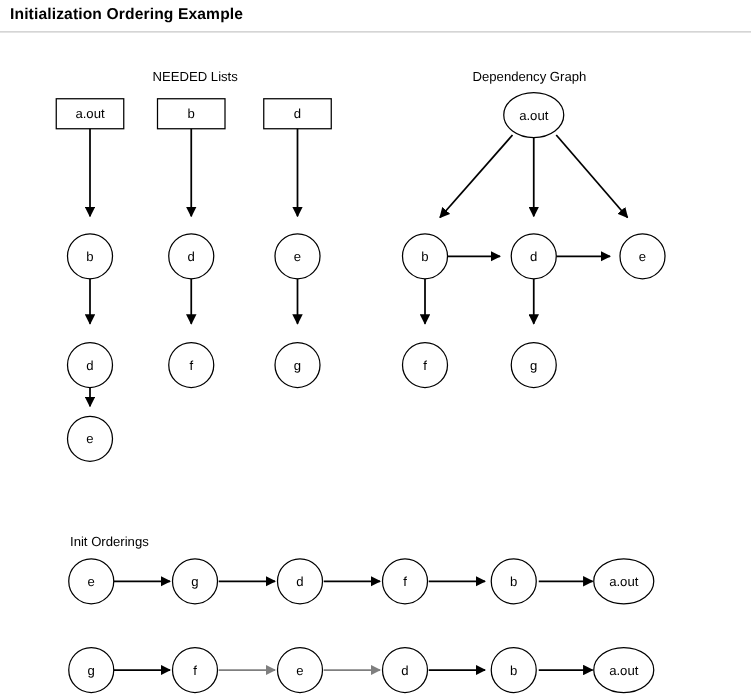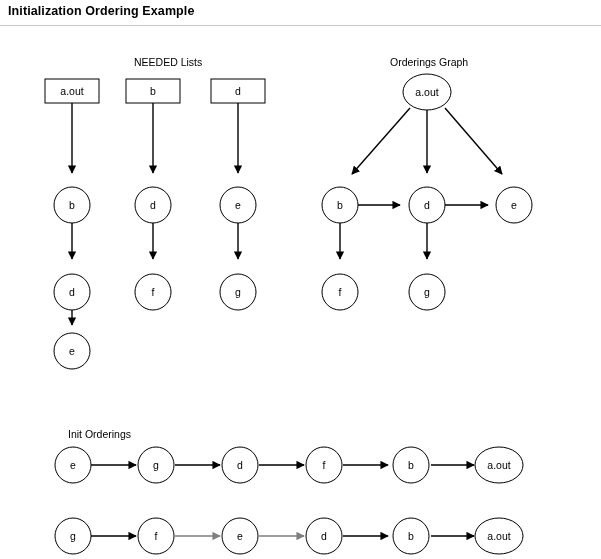--- a/index.html
+++ b/index.html
@@ -45,21 +45,20 @@
     left: 0;
     top: 0;
     width: 601px;
     height: 533px;
   }
   .sect-label {
     position: absolute;
     font-size: 10.5px;
     color: #000;
     white-space: nowrap;
-    margin-left: 12px;
   }
   .node-label {
     font-size: 10.5px;
     font-family: "Liberation Sans", sans-serif;
     fill: #000;
     text-anchor: middle;
     dominant-baseline: middle;
   }
   .shape {
     fill: #ffffff;
@@ -80,21 +79,21 @@
 </head>
 <body>
 
 <div id="title-bar">
   <div id="title-text">Initialization Ordering Example</div>
 </div>
 
 <div id="canvas">
 
   <div class="sect-label" style="left:122px; top:30px;">NEEDED Lists</div>
-  <div class="sect-label" style="left:378px; top:30px;">Orderings Graph</div>
+  <div class="sect-label" style="left:378px; top:30px;">Dependency Graph</div>
   <div class="sect-label" style="left:56px; top:402px;">Init Orderings</div>
 
   <svg class="diagram" viewBox="0 0 601 533">
     <defs>
       <marker id="arrow" viewBox="0 0 10 10" refX="9" refY="5" markerWidth="6" markerHeight="6" orient="auto-start-reverse">
         <path d="M 0 0 L 10 5 L 0 10 z" fill="#000000"></path>
       </marker>
       <marker id="arrow-gray" viewBox="0 0 10 10" refX="9" refY="5" markerWidth="6" markerHeight="6" orient="auto-start-reverse">
         <path d="M 0 0 L 10 5 L 0 10 z" fill="#7f7f7f"></path>
       </marker>

